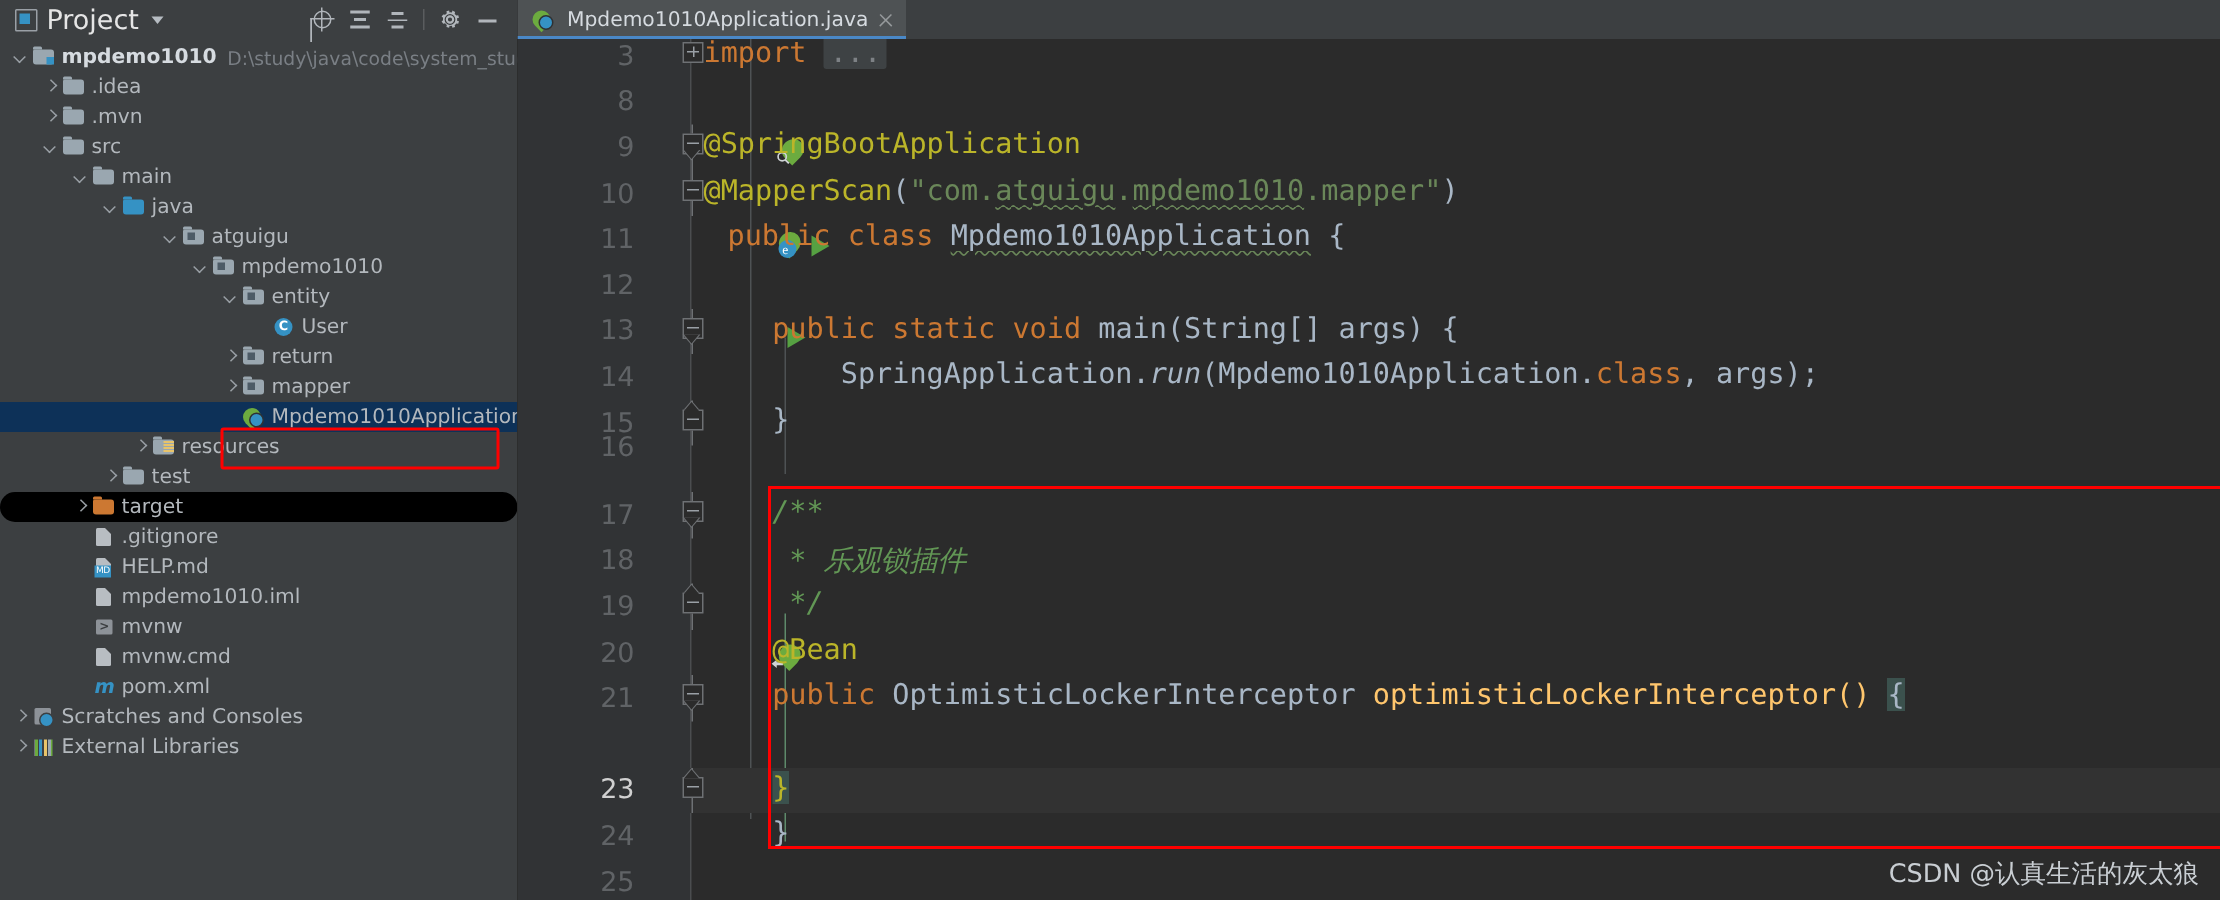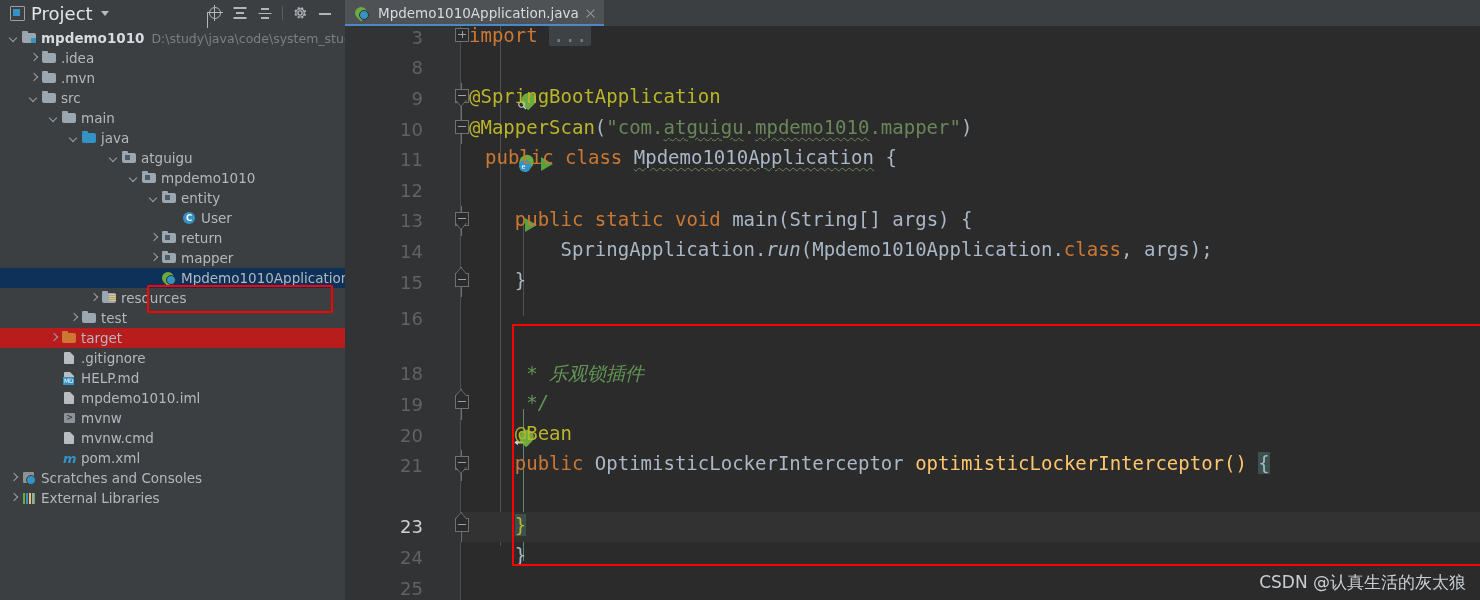--- a/index.html
+++ b/index.html
@@ -39,21 +39,21 @@
   .ico-collapse i:nth-child(2){top:7.5px;width:13px;}
   .ico-collapse i:nth-child(3){top:12px;width:8px;}
   .tb-div{width:1px;height:14px;background:#5a5d5f;}
   .ico-gear svg{display:block;}
   .ico-min i{position:absolute;left:2px;top:8px;width:12px;height:1.5px;background:#b1b6bb;}
 
   .tree{flex:1;overflow:hidden;padding-top:2px;position:relative;}
   .row{height:20px;display:flex;align-items:center;white-space:nowrap;font-size:13.5px;
        color:#b3b8bd;cursor:default;position:relative;}
   .row.sel{background:#0d3158;}
-  .row.excl{background:#b91c1c;}
+  .row.excl{background:#000000;border-radius:10px;}
   .arrow{width:11px;height:11px;flex:0 0 11px;position:relative;margin-right:2px;}
   .arrow.closed:after{content:"";position:absolute;left:3px;top:1px;width:5px;height:5px;
       border-right:1.5px solid #9aa0a6;border-top:1.5px solid #9aa0a6;transform:rotate(45deg);}
   .arrow.open:after{content:"";position:absolute;left:2px;top:2px;width:5px;height:5px;
       border-right:1.5px solid #9aa0a6;border-top:1.5px solid #9aa0a6;transform:rotate(135deg);}
   .ic{width:16px;height:16px;flex:0 0 16px;margin-right:4px;position:relative;}
   
   .fld{position:absolute;left:1px;top:3px;width:14px;height:10px;background:#9aa7b0;border-radius:1px 2px 2px 2px;}
   .fld:before{content:"";position:absolute;left:0;top:-2px;width:6px;height:2px;background:#9aa7b0;border-radius:1px 1px 0 0;}
   .fld.src:after{content:"";position:absolute;right:0px;bottom:0px;width:5px;height:5px;background:#3592c4;}
@@ -524,25 +524,38 @@
             <span class="gmark"></span>
             <span class="fm" style="top:0">
               <span class="line"></span>
               <span class="tri-up"></span>
               <span class="box">
                 <i></i>
               </span>
             </span>
             <span class="code" style="left:124px;top:2px;">    <span class="pl">}</span></span>
           </div>
-          <div class="ln" style="top: 277px;">
+          <div class="ln" style="top: 257px;">
             <span class="codebg"></span>
             <span class="lnum">16</span>
             <span class="gmark"></span>
             <span class="code" style="left:124px;top:2px;"></span>
+          </div>
+          <div class="ln" style="top: 302px;">
+            <span class="codebg"></span>
+            <span class="lnum">17</span>
+            <span class="gmark"></span>
+            <span class="fm" style="top:0">
+              <span class="line"></span>
+              <span class="box">
+                <i></i>
+              </span>
+              <span class="tri"></span>
+            </span>
+            <span class="code" style="left:124px;top:2px;">    <span class="cm">/**</span></span>
           </div>
           <div class="ln" style="top: 332.6px;">
             <span class="codebg"></span>
             <span class="lnum">18</span>
             <span class="gmark"></span>
             <span class="code" style="left:124px;top:2px;">     <span class="cm">* 乐观锁插件</span></span>
           </div>
           <div class="ln" style="top: 363.2px;">
             <span class="codebg"></span>
             <span class="lnum">19</span>

